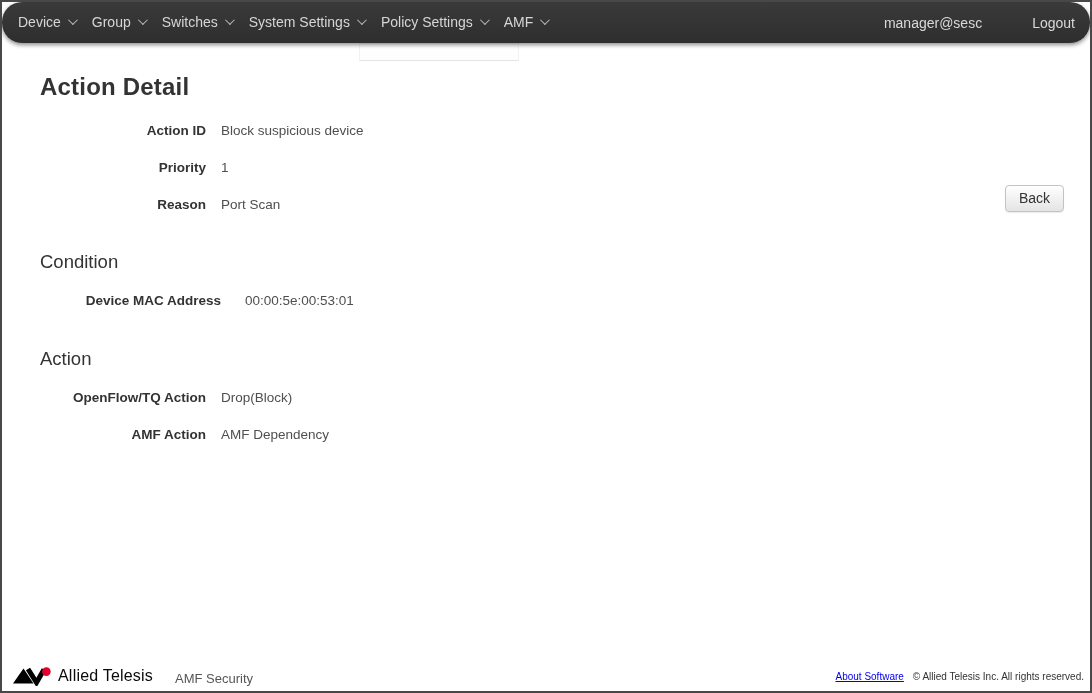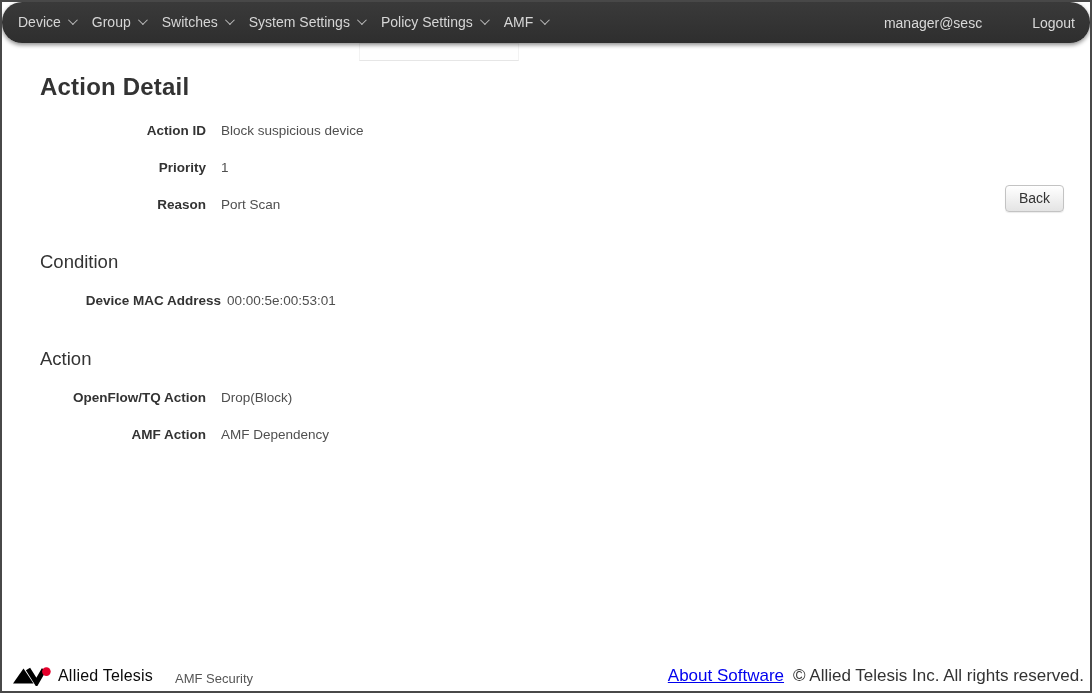--- a/index.html
+++ b/index.html
@@ -65,39 +65,39 @@
     cursor:pointer;
   }
   .rows { margin-top:22px; }
   .row { display:flex; margin-bottom:21px; line-height:16px; }
   .row .lbl {
     width:166px; text-align:right; flex:0 0 166px;
     font-weight:bold; font-size:13.5px; color:#333;
   }
   .row .val { margin-left:15px; font-size:13.5px; color:#4f4f4f; }
   .row.wide .lbl { width:181px; flex-basis:181px; }
-  .row.wide .val { margin-left:6px;text-align:right; }
+  .row.wide .val { margin-left:24px;text-align:right; }
   .section-title {
     font-size:18.5px; font-weight:400; color:#333; line-height:22px;
   }
   .mt38 { margin-top:38px; }
   .mt39 { margin-top:39px; }
   .rows-after-h { margin-top:20px; }
 
   
   .footer {
     position:absolute; left:0; right:0; bottom:0;
     display:flex; align-items:center;
     padding:0 6px 5px 10px;
   }
   .brand-wrap { display:flex; align-items:center; }
   .brand-logo { display:inline-block; margin-right:6px; }
   .brand-name { font-size:16px; color:#0a0a0a; letter-spacing:.2px; }
   .product-name { font-size:13px; color:#555; margin-left:22px; padding-top:4px; }
-  .footer-right { margin-left:auto; display:flex; align-items:center; font-size:17px; }
+  .footer-right { margin-left:auto; display:flex; align-items:center; font-size:10px; }
   .about-link { color:#0000ee; text-decoration:underline; cursor:pointer; }
   .copyright { color:#333; margin-left:9px; }
 </style>
 </head>
 <body>
 
 <div class="navbar">
   <ul class="nav-list">
     <li class="nav-item">
       <span>Device</span>

